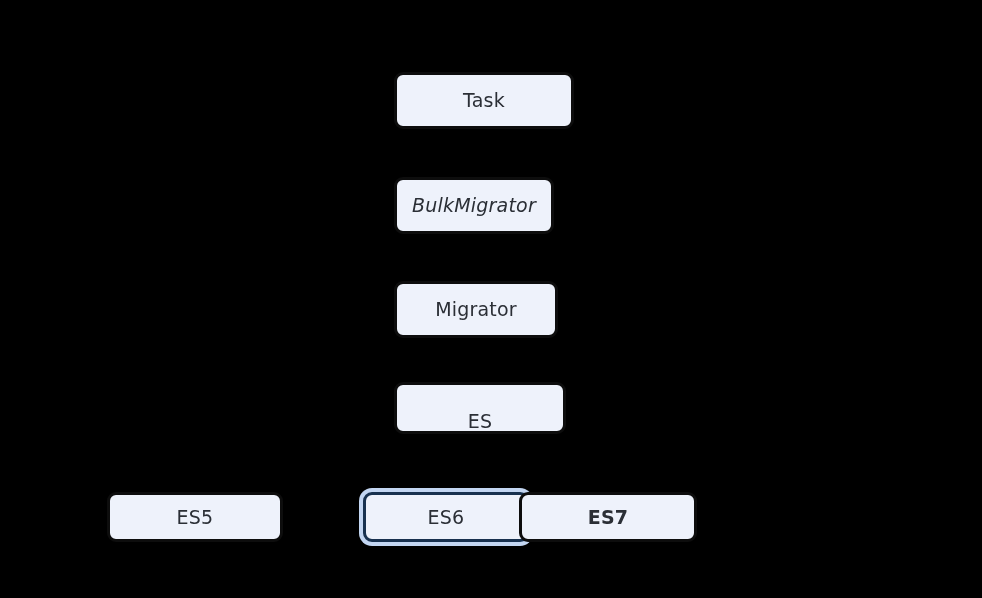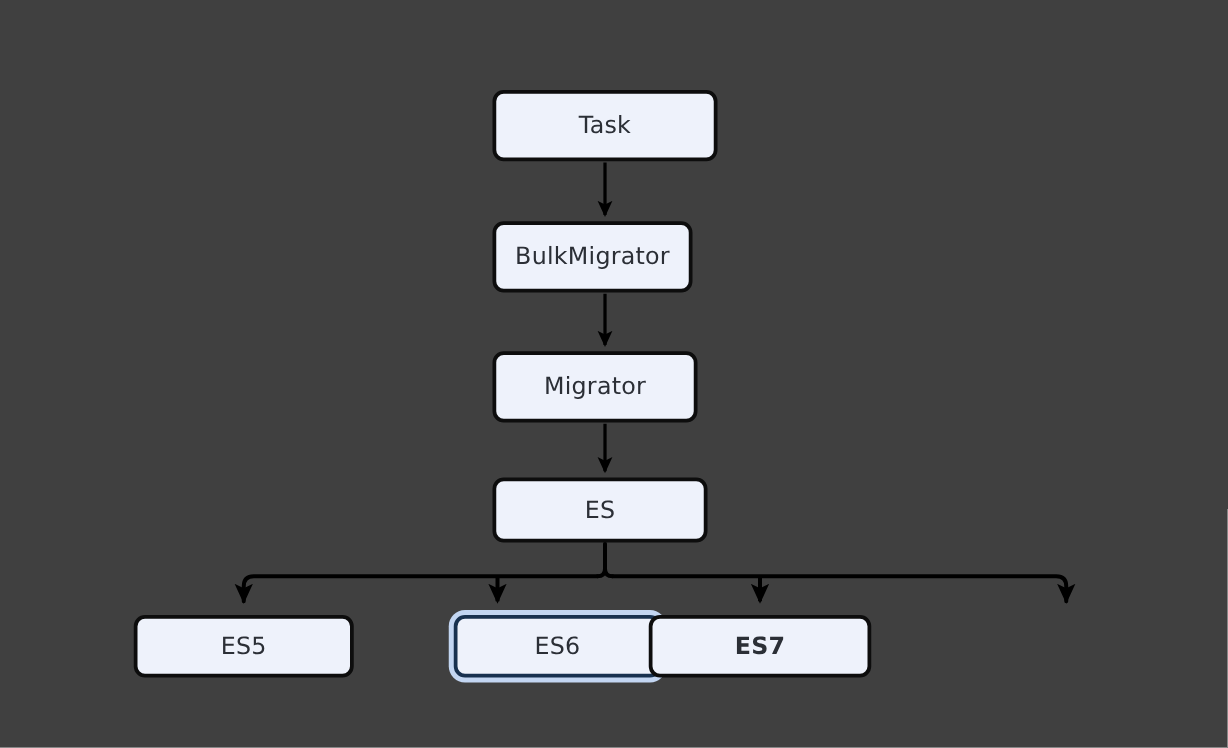--- a/index.html
+++ b/index.html
@@ -11,21 +11,21 @@
   body {
     width: 982px;
     height: 598px;
     overflow: hidden;
     font-family: "DejaVu Sans", "Liberation Sans", sans-serif;
   }
   #diagram-canvas {
     position: relative;
     width: 982px;
     height: 598px;
-    background: #404040;
+    background: #000000;
   }
   #edge-layer {
     position: absolute;
     left: 0;
     top: 0;
     width: 982px;
     height: 598px;
     pointer-events: none;
   }
   .node {
@@ -80,29 +80,29 @@
 
     <path d="M 398 461 L 398 481" fill="none" stroke="#000000" stroke-width="3.2" stroke-linecap="butt" marker-end="url(#arrowhead)"></path>
 
     <path d="M 608 461 L 608 481" fill="none" stroke="#000000" stroke-width="3.2" stroke-linecap="butt" marker-end="url(#arrowhead)"></path>
   </svg>
 
   <div class="node" style="left:394px; top:72px; width:180px; height:57px;">
     <span class="node-label">Task</span>
   </div>
 
-  <div class="node" style="left:394px; top:177px; width:160px; height:57px;">
+  <div class="node" style="left:394px; top:177px; width:160px; height:57px;font-style:italic;">
     <span class="node-label">BulkMigrator</span>
   </div>
 
   <div class="node" style="left:394px; top:281px; width:164px; height:57px;">
     <span class="node-label">Migrator</span>
   </div>
 
-  <div class="node" style="left:394px; top:382px; width:172px; height:52px;">
+  <div class="node" style="left:394px; top:382px; width:172px; height:52px;align-items:flex-end;">
     <span class="node-label">ES</span>
   </div>
 
   <div class="node" style="left:107px; top:492px; width:176px; height:50px;">
     <span class="node-label">ES5</span>
   </div>
 
   <div class="node selected" style="left:315px; top:492px; width:166px; height:50px;margin-left:48px;">
     <span class="node-label">ES6</span>
   </div>

